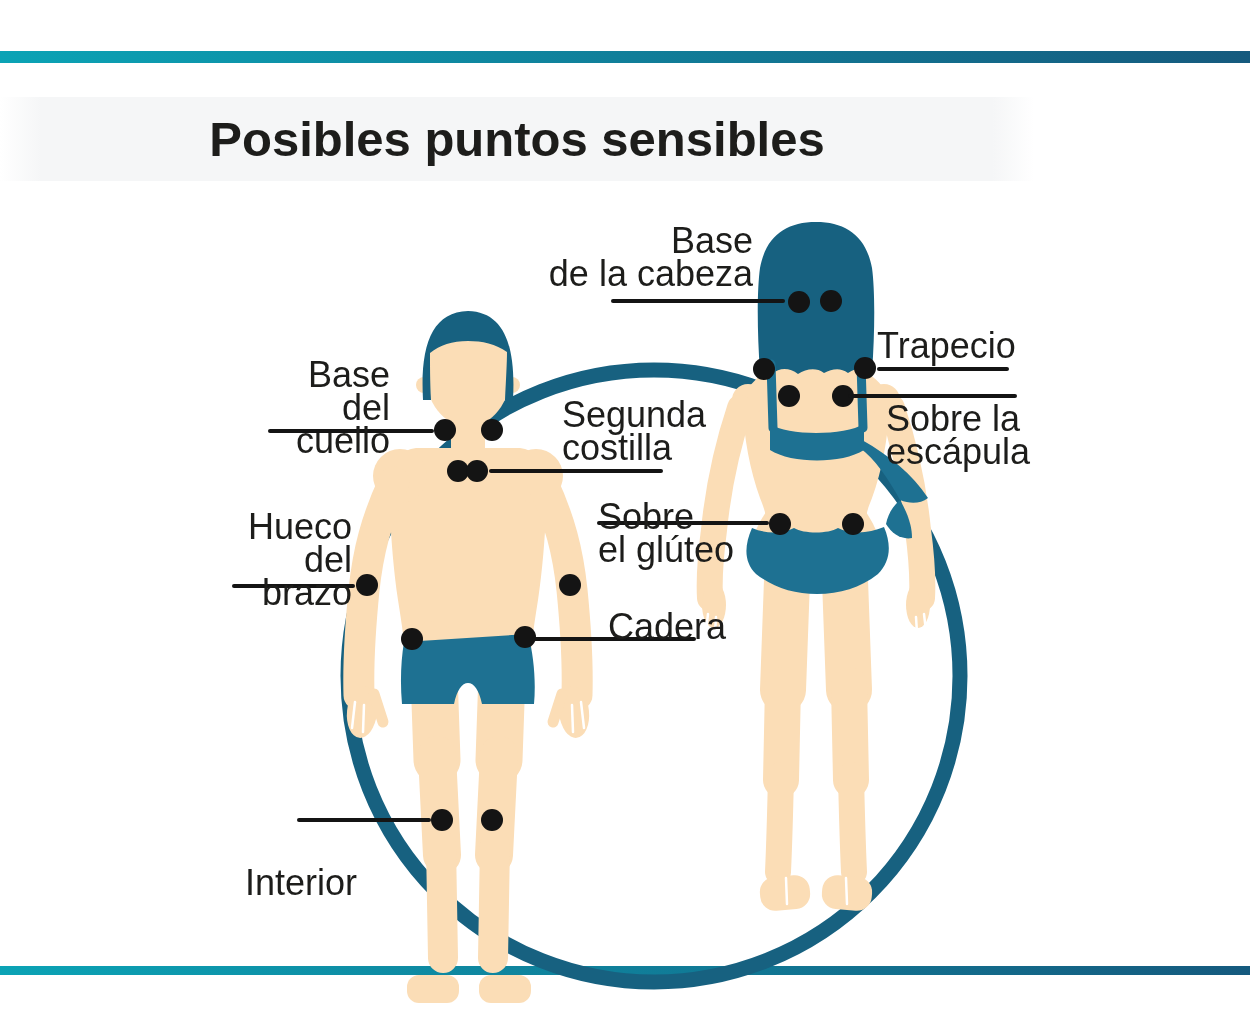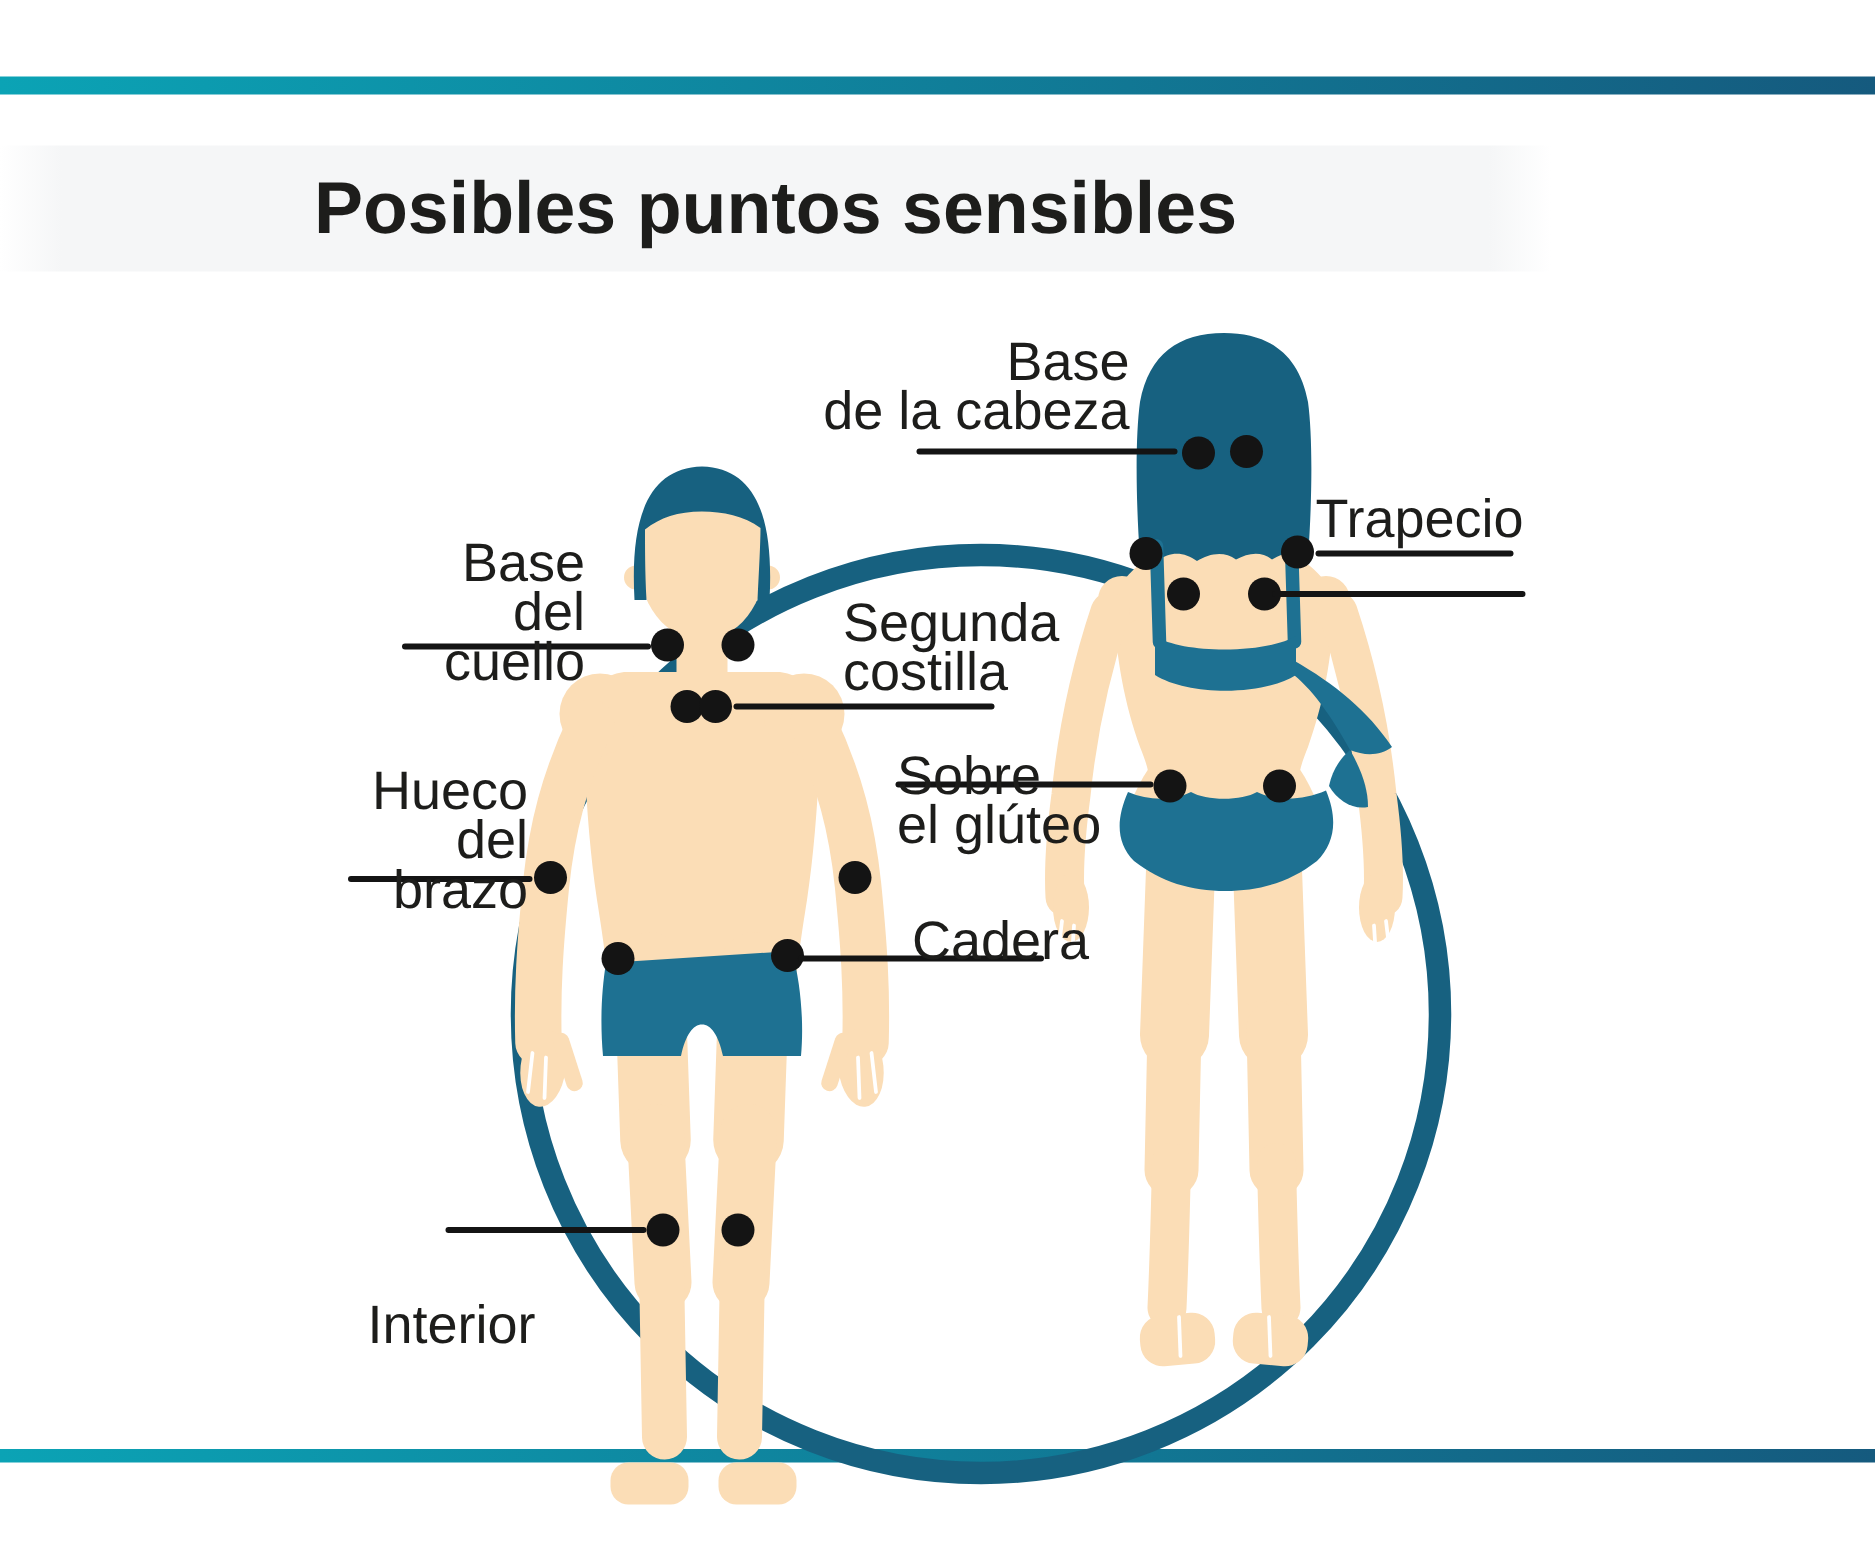--- a/index.html
+++ b/index.html
@@ -174,20 +174,24 @@
   <div class="leader" style="left:532px;top:637px;width:164px;"></div>
   <div class="leader" style="left:297px;top:818px;width:134px;"></div>
 
   <div class="label ta-r" style="left:540px;top:224px;width:213px;">
     <span class="ln">Base</span>
     <span class="ln">de la cabeza</span>
   </div>
   <div class="label ta-c" style="left:877px;top:329px;width:132px;">
     <span class="ln">Trapecio</span>
   </div>
+  <div class="label ta-c" style="left:886px;top:402px;width:160px;">
+    <span class="ln">Sobre la</span>
+    <span class="ln">escápula</span>
+  </div>
   <div class="label ta-r" style="left:240px;top:358px;width:150px;">
     <span class="ln">Base</span>
     <span class="ln">del cuello</span>
   </div>
   <div class="label ta-l" style="left:562px;top:398px;width:150px;">
     <span class="ln">Segunda</span>
     <span class="ln">costilla</span>
   </div>
   <div class="label ta-r" style="left:210px;top:510px;width:142px;">
     <span class="ln">Hueco</span>

